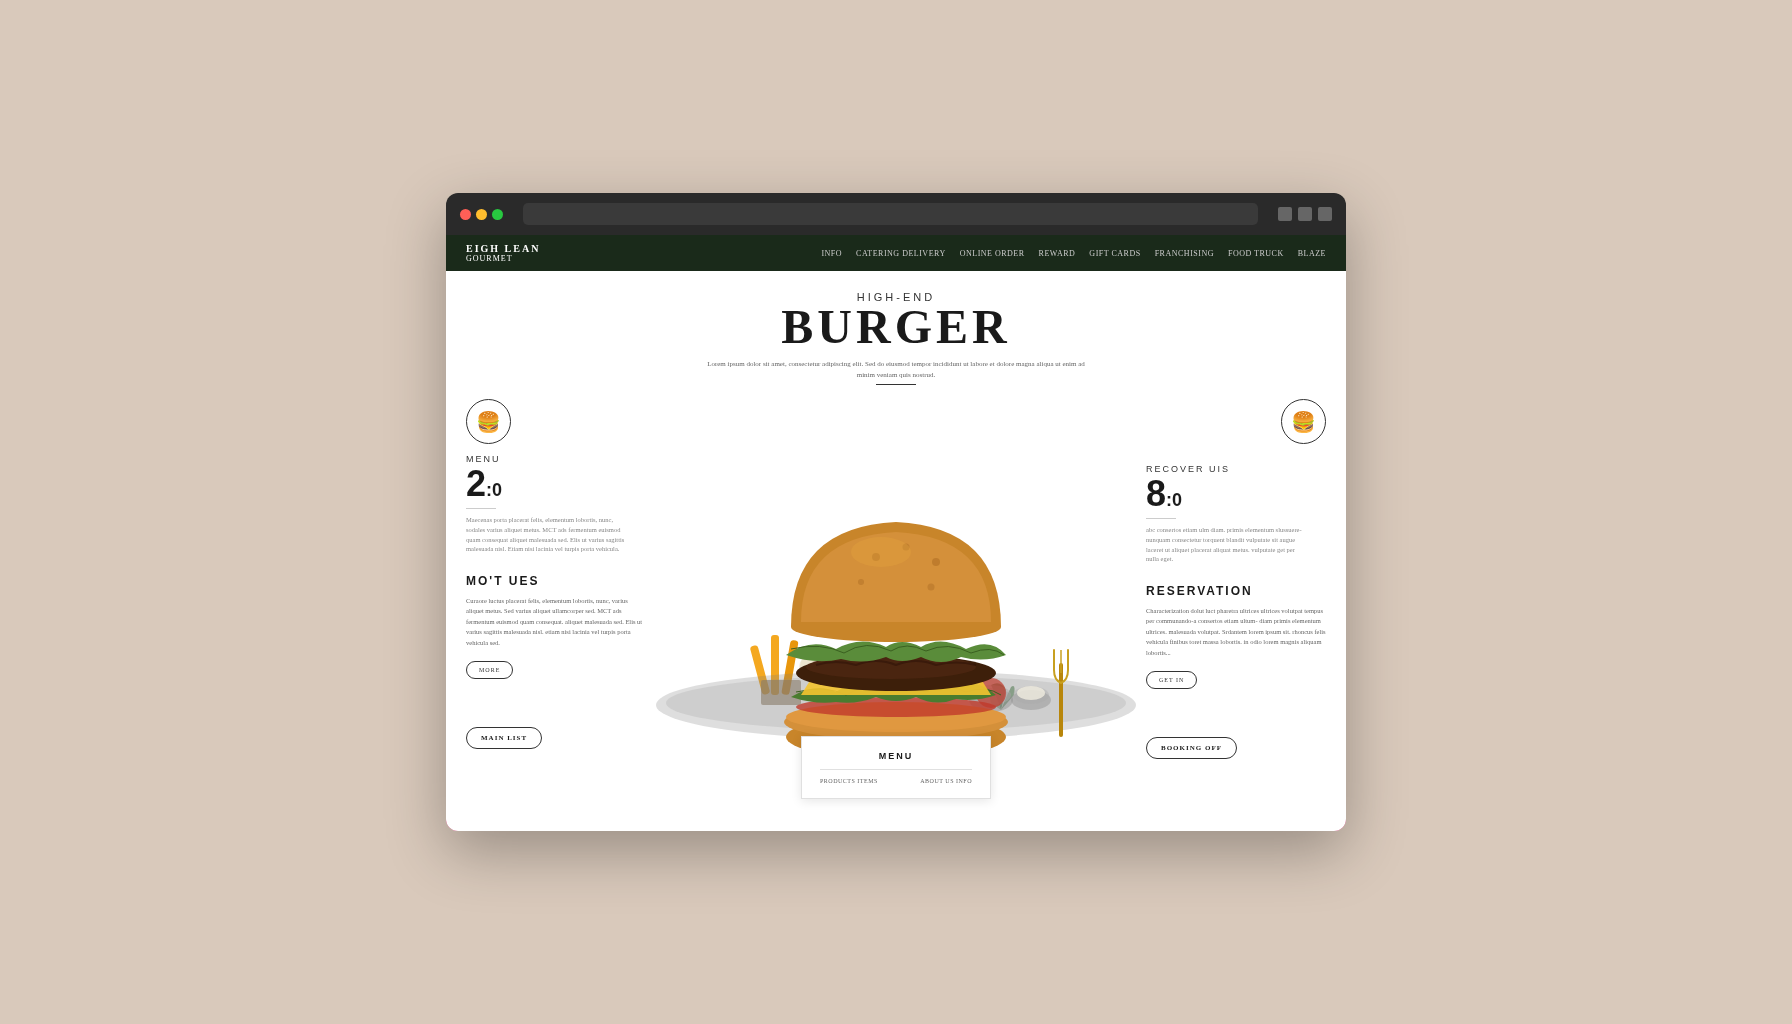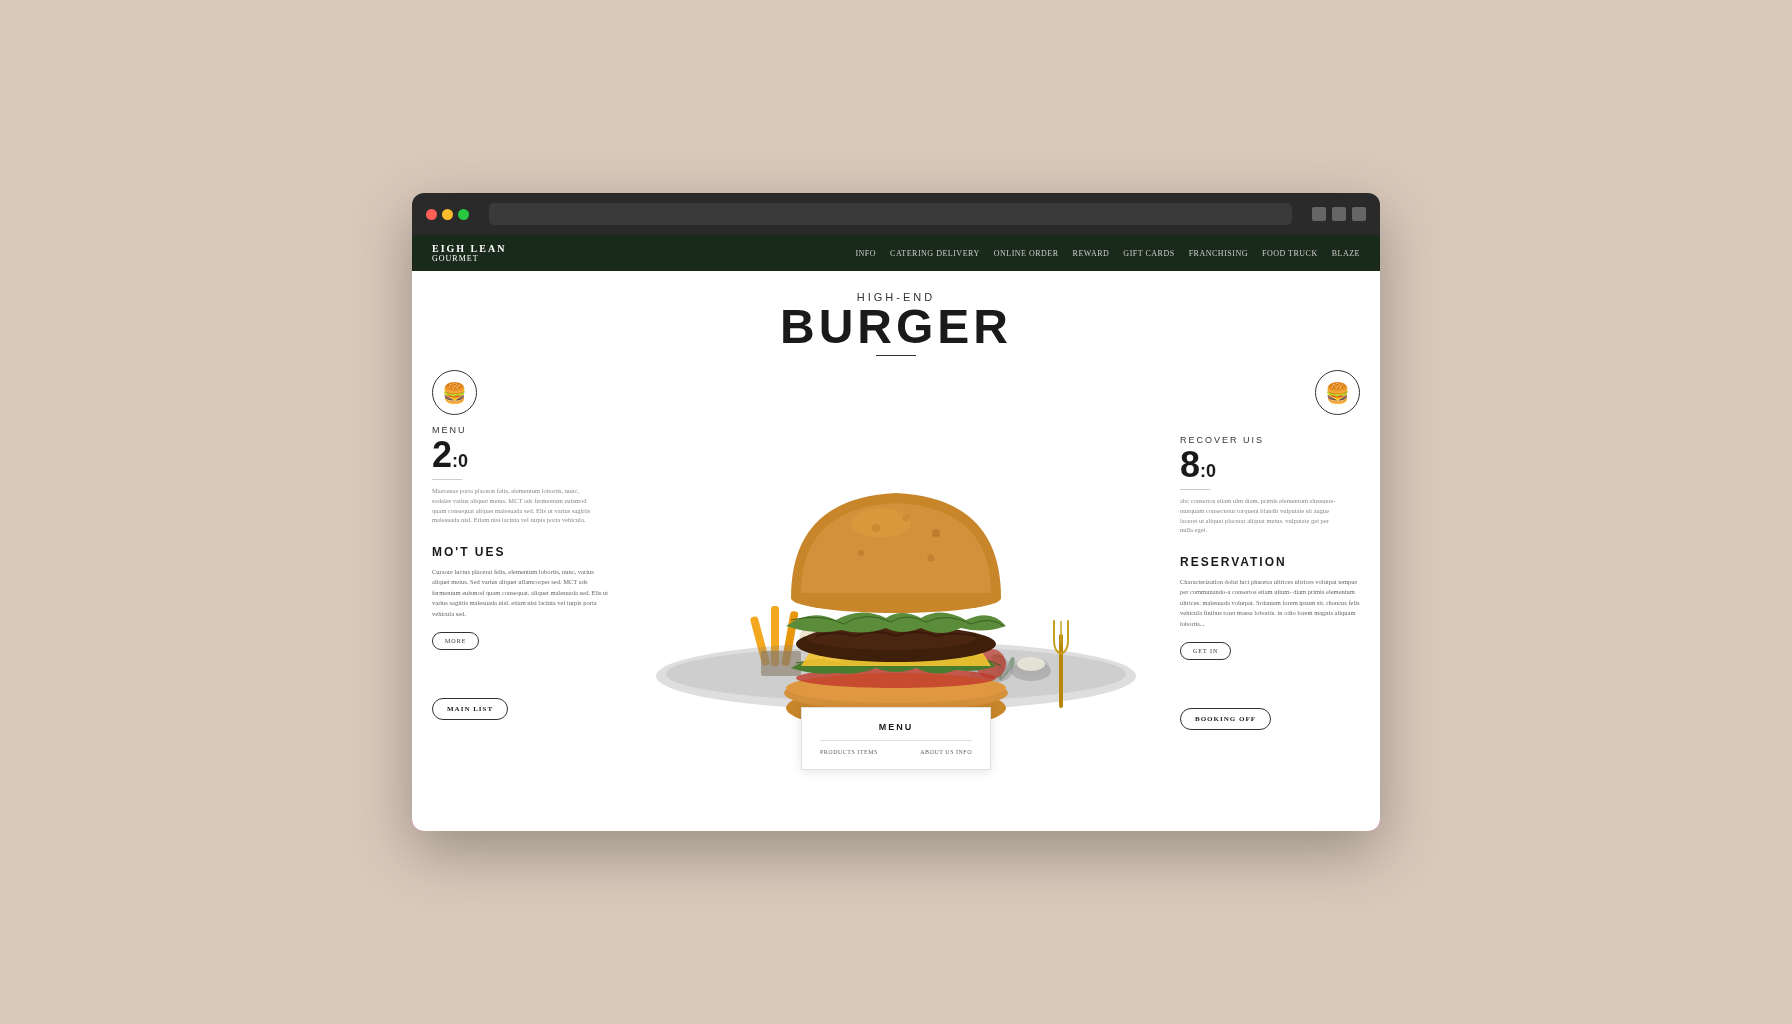--- a/index.html
+++ b/index.html
@@ -7,21 +7,21 @@
     body {
       background-color: #d9c9bb;
       display: flex;
       justify-content: center;
       align-items: center;
       min-height: 100vh;
       font-family: 'Georgia', serif;
     }
 
     .browser-window {
-      width: 968px;
+      width: 900px;
       border-radius: 12px;
       overflow: hidden;
       box-shadow: 0 20px 60px rgba(0,0,0,0.3);
     }
 
     .browser-chrome {
       background: #2a2a2a;
       padding: 10px 14px;
       display: flex;
       align-items: center;
@@ -136,21 +136,21 @@
       font-family: Arial, sans-serif;
       font-weight: normal;
     }
 
     .hero-title {
       font-size: 48px;
       font-weight: 900;
       letter-spacing: 4px;
       text-transform: uppercase;
       color: #1a1a1a;
-      font-family: Liberation Sans, sans-serif;
+      font-family: Liberation Serif, serif;
       line-height: 1;
     }
 
     .hero-description {
       font-size: 7px;
       color: #666;
       max-width: 380px;
       text-align: center;
       line-height: 1.5;
       margin-top: 8px;
@@ -424,20 +424,21 @@
       <span class="nav-link">BLAZE</span>
     </div>
   </nav>
 
   <div class="main-content">
     <div class="hero">
 
       <div class="hero-title-area">
         <div class="hero-subtitle">HIGH-END</div>
         <div class="hero-title">BURGER</div>
+        <div class="hero-description">Lorem ipsum dolor sit amet, consectetur adipiscing elit. Sed do eiusmod tempor incididunt ut labore et dolore magna aliqua ut enim ad minim veniam quis nostrud.</div>
         <div class="hero-underline"></div>
       </div>
 
       <div class="two-col">
 
         <div class="left-col">
           <div class="burger-icon-circle">
             <span class="burger-icon-svg">🍔</span>
           </div>
 

